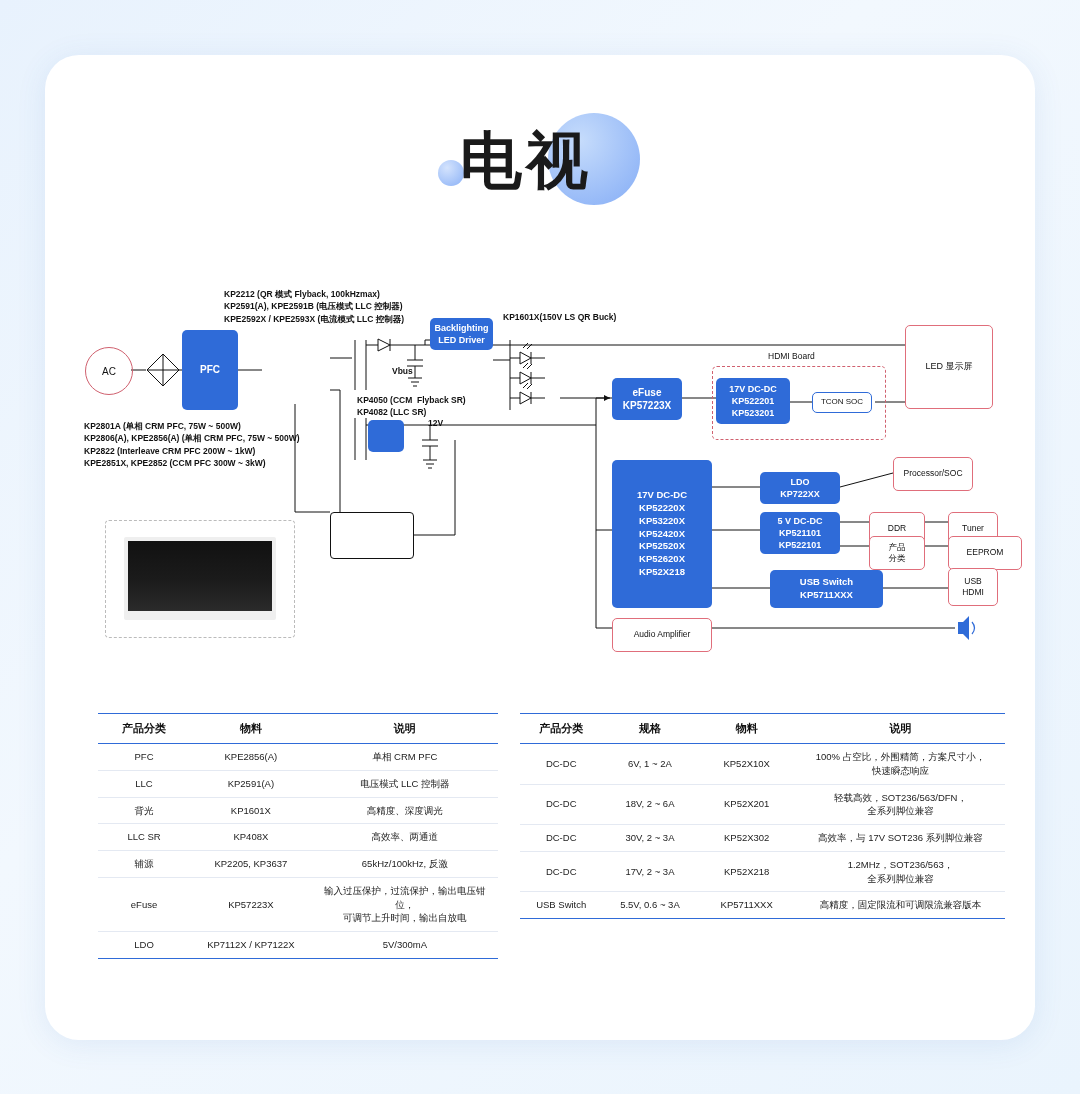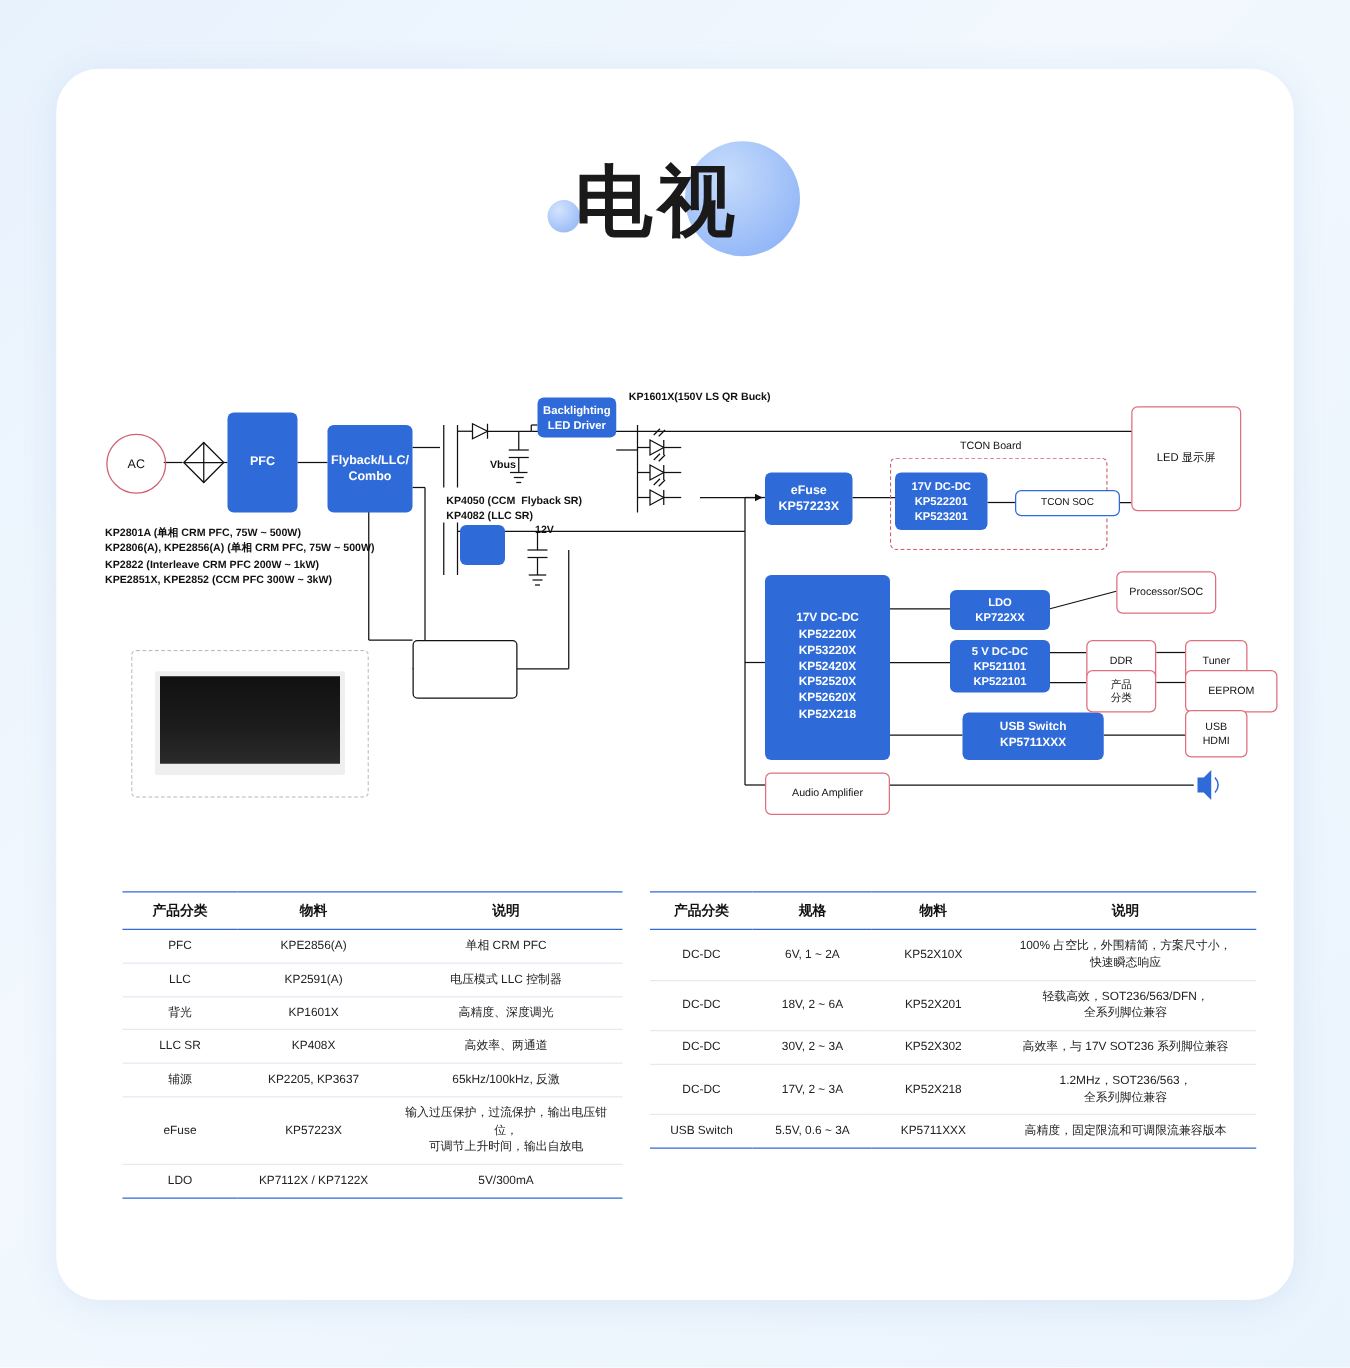--- a/index.html
+++ b/index.html
@@ -185,45 +185,46 @@
       <line x1="560" y1="398" x2="610" y2="398"></line>
       <line x1="948" y1="520" x2="956" y2="520"></line>
     </g>
 
     <g fill="#2f6bd8">
       <polygon points="958,622 963,622 969,616 969,640 963,634 958,634"></polygon>
       <path d="M972,622 q5,6 0,12" stroke="#2f6bd8" fill="none" stroke-width="1.2"></path>
     </g>
   </svg>
 
+  <div class="lbl lbl-b" style="left:224px;top:288px;">KP2212 (QR 模式 Flyback, 100kHzmax)
+KP2591(A), KPE2591B (电压模式 LLC 控制器)
+KPE2592X / KPE2593X (电流模式 LLC 控制器)</div>
   <div class="lbl lbl-b" style="left:84px;top:420px;">KP2801A (单相 CRM PFC, 75W ~ 500W)
 KP2806(A), KPE2856(A) (单相 CRM PFC, 75W ~ 500W)
 KP2822 (Interleave CRM PFC 200W ~ 1kW)
 KPE2851X, KPE2852 (CCM PFC 300W ~ 3kW)</div>
   <div class="lbl lbl-b" style="left:357px;top:394px;">KP4050 (CCM  Flyback SR)
 KP4082 (LLC SR)</div>
   <div class="lbl lbl-b" style="left:503px;top:311px;">KP1601X(150V LS QR Buck)</div>
   <div class="lbl lbl-b" style="left:392px;top:327px;margin-top:38px;">Vbus</div>
   <div class="lbl lbl-b" style="left:428px;top:417px;">12V</div>
-  <div class="lbl" style="left:768px;top:350px;">TCON Board</div>
+  <div class="lbl" style="left:768px;top:350px;">HDMI Board</div>
 
   <div class="ac-circle" style="left:85px;top:347px;">AC</div>
   <div class="box" style="left:182px;top:330px;width:56px;height:80px;">PFC</div>
-  <div class="box" style="left:262px;top:340px;width:68px;height:70px;white-space:pre-line;">Flyback/LLC/
-Combo</div>
   <div class="box" style="left:430px;top:318px;width:63px;height:32px;white-space:pre-line;font-size:9px;">Backlighting
 LED Driver</div>
   <div class="box" style="left:612px;top:378px;width:70px;height:42px;white-space:pre-line;">eFuse
 KP57223X</div>
 
   <div class="dash-box" style="left:712px;top:366px;width:172px;height:72px;"></div>
   <div class="box" style="left:716px;top:378px;width:74px;height:46px;white-space:pre-line;font-size:9px;">17V DC-DC
 KP522201
 KP523201</div>
-  <div class="obox-b" style="left:812px;top:392px;width:84px;height:21px;">TCON  SOC</div>
+  <div class="obox-b" style="left:812px;top:392px;width:60px;height:21px;">TCON  SOC</div>
 
   <div class="obox" style="left:905px;top:325px;width:88px;height:84px;font-size:9px;">LED 显示屏</div>
 
   <div class="box" style="left:612px;top:460px;width:100px;height:148px;white-space:pre-line;font-size:9.5px;">17V DC-DC
 KP52220X
 KP53220X
 KP52420X
 KP52520X
 KP52620X
 KP52X218</div>

